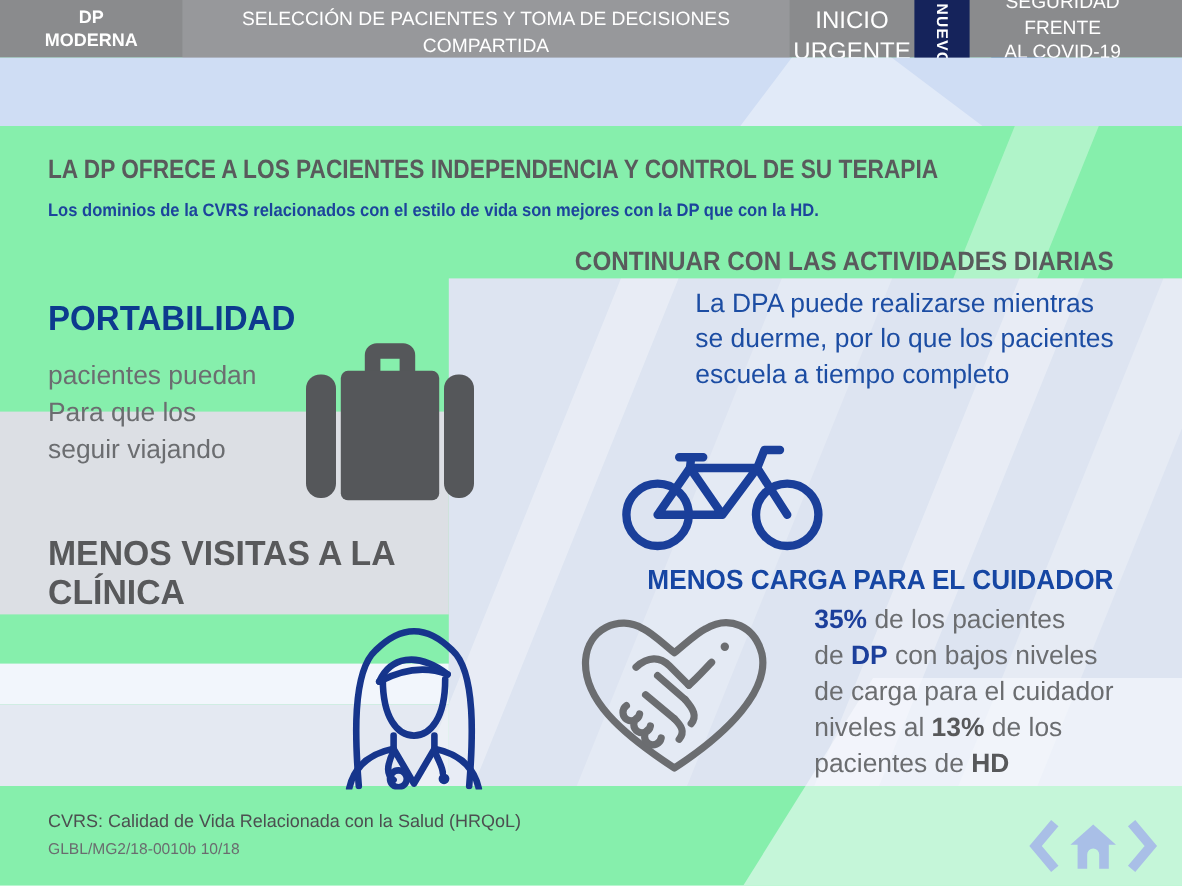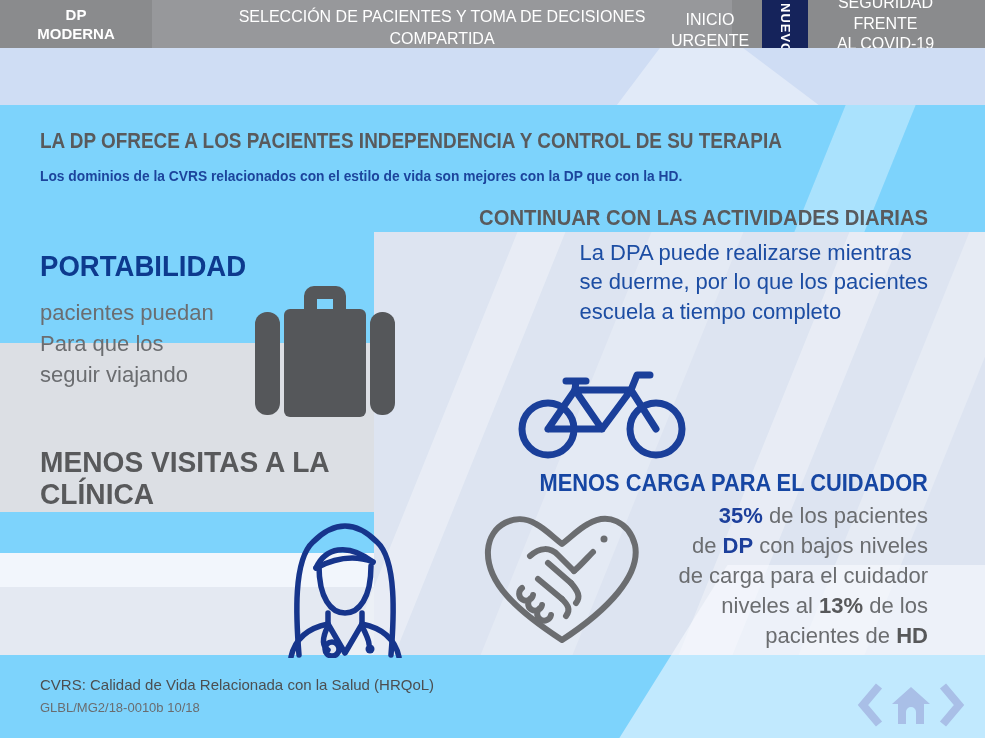--- a/index.html
+++ b/index.html
@@ -1,25 +1,25 @@
 <!DOCTYPE html>
 <html><head>
 <meta charset="utf-8">
 <style>
   html,body{margin:0;padding:0;}
   body{width:985px;height:738px;font-family:"Liberation Sans",sans-serif;}
-  .slide{position:relative;width:985px;height:738px;background:#7dd3fc;overflow:hidden;}
+  .slide{position:relative;width:985px;height:738px;background:#86efac;overflow:hidden;}
 
   
   .topbar{position:absolute;left:0;top:0;width:985px;height:48px;background:#8a8b8d;}
   .tab{position:absolute;display:flex;flex-direction:column;align-items:center;justify-content:center;
        color:#fff;text-align:center;cursor:pointer;}
   .tab-brand{left:0;top:0;width:152px;height:48px;font-weight:700;font-size:15px;line-height:1.3;}
-  .tab-seleccion{left:152px;top:0;width:580px;height:55px;background:#97989b;font-size:16px;line-height:1.32;}
-  .tab-inicio{left:658px;top:0;width:104px;height:60px;font-size:16px;line-height:1.32;}
+  .tab-seleccion{left:152px;top:0;width:506px;height:55px;background:#97989b;font-size:16px;line-height:1.32;}
+  .tab-inicio{left:658px;top:0;width:104px;height:60px;font-size:20px;line-height:1.32;}
   .tab-nuevo{left:762px;top:0;width:46px;height:57px;background:#15235b;font-weight:700;font-size:13px;
              letter-spacing:1px;writing-mode:vertical-rl;}
   .tab-seguridad{left:808px;top:0;width:155px;height:48px;font-size:16px;line-height:1.3;}
   .tab-pointer{position:absolute;left:309px;top:55px;width:0;height:0;
                border-left:21px solid transparent;border-right:21px solid transparent;
                border-top:16px solid #1c3f9c;}
   .tab-underline{position:absolute;left:826px;top:48px;width:44px;height:5px;background:#2b51a5;}
 
   
   .band{position:absolute;left:0;top:48px;width:985px;height:57px;background:#cfddf4;overflow:hidden;}
@@ -57,21 +57,21 @@
 
   .h-visitas{position:absolute;left:40px;top:447px;width:345px;font-size:29px;font-weight:700;
              color:#58595b;line-height:1.1;transform:scaleX(0.97);transform-origin:left;}
   .p-visitas{position:absolute;left:40px;top:514px;font-size:22px;color:#6b6d70;line-height:1.47;}
   .num-blue{font-weight:700;color:#1c3f9b;}
   .t-blue{color:#1c4da3;}
   .num-gray{font-weight:700;color:#57585a;}
 
   .h-cuidador{position:absolute;right:57px;top:470px;font-size:23px;font-weight:700;color:#1646a3;
               white-space:nowrap;transform:scaleX(0.95);transform-origin:right;}
-  .p-cuidador{position:absolute;right:57px;top:501px;text-align:right;font-size:22px;
+  .p-cuidador{position:absolute;right:57px;top:501px;font-size:22px;
               color:#6b6d70;line-height:1.36;}
   .pct-blue{font-weight:700;color:#1c3f9b;}
   .pct-gray{font-weight:700;color:#57585a;}
 
   .footer-note{position:absolute;left:40px;top:676px;font-size:15px;color:#4c4e50;}
   .footer-code{position:absolute;left:40px;top:700px;font-size:13px;color:#6a6c6f;}
 
   
   .icon{position:absolute;}
   .briefcase{left:255px;top:282px;}

